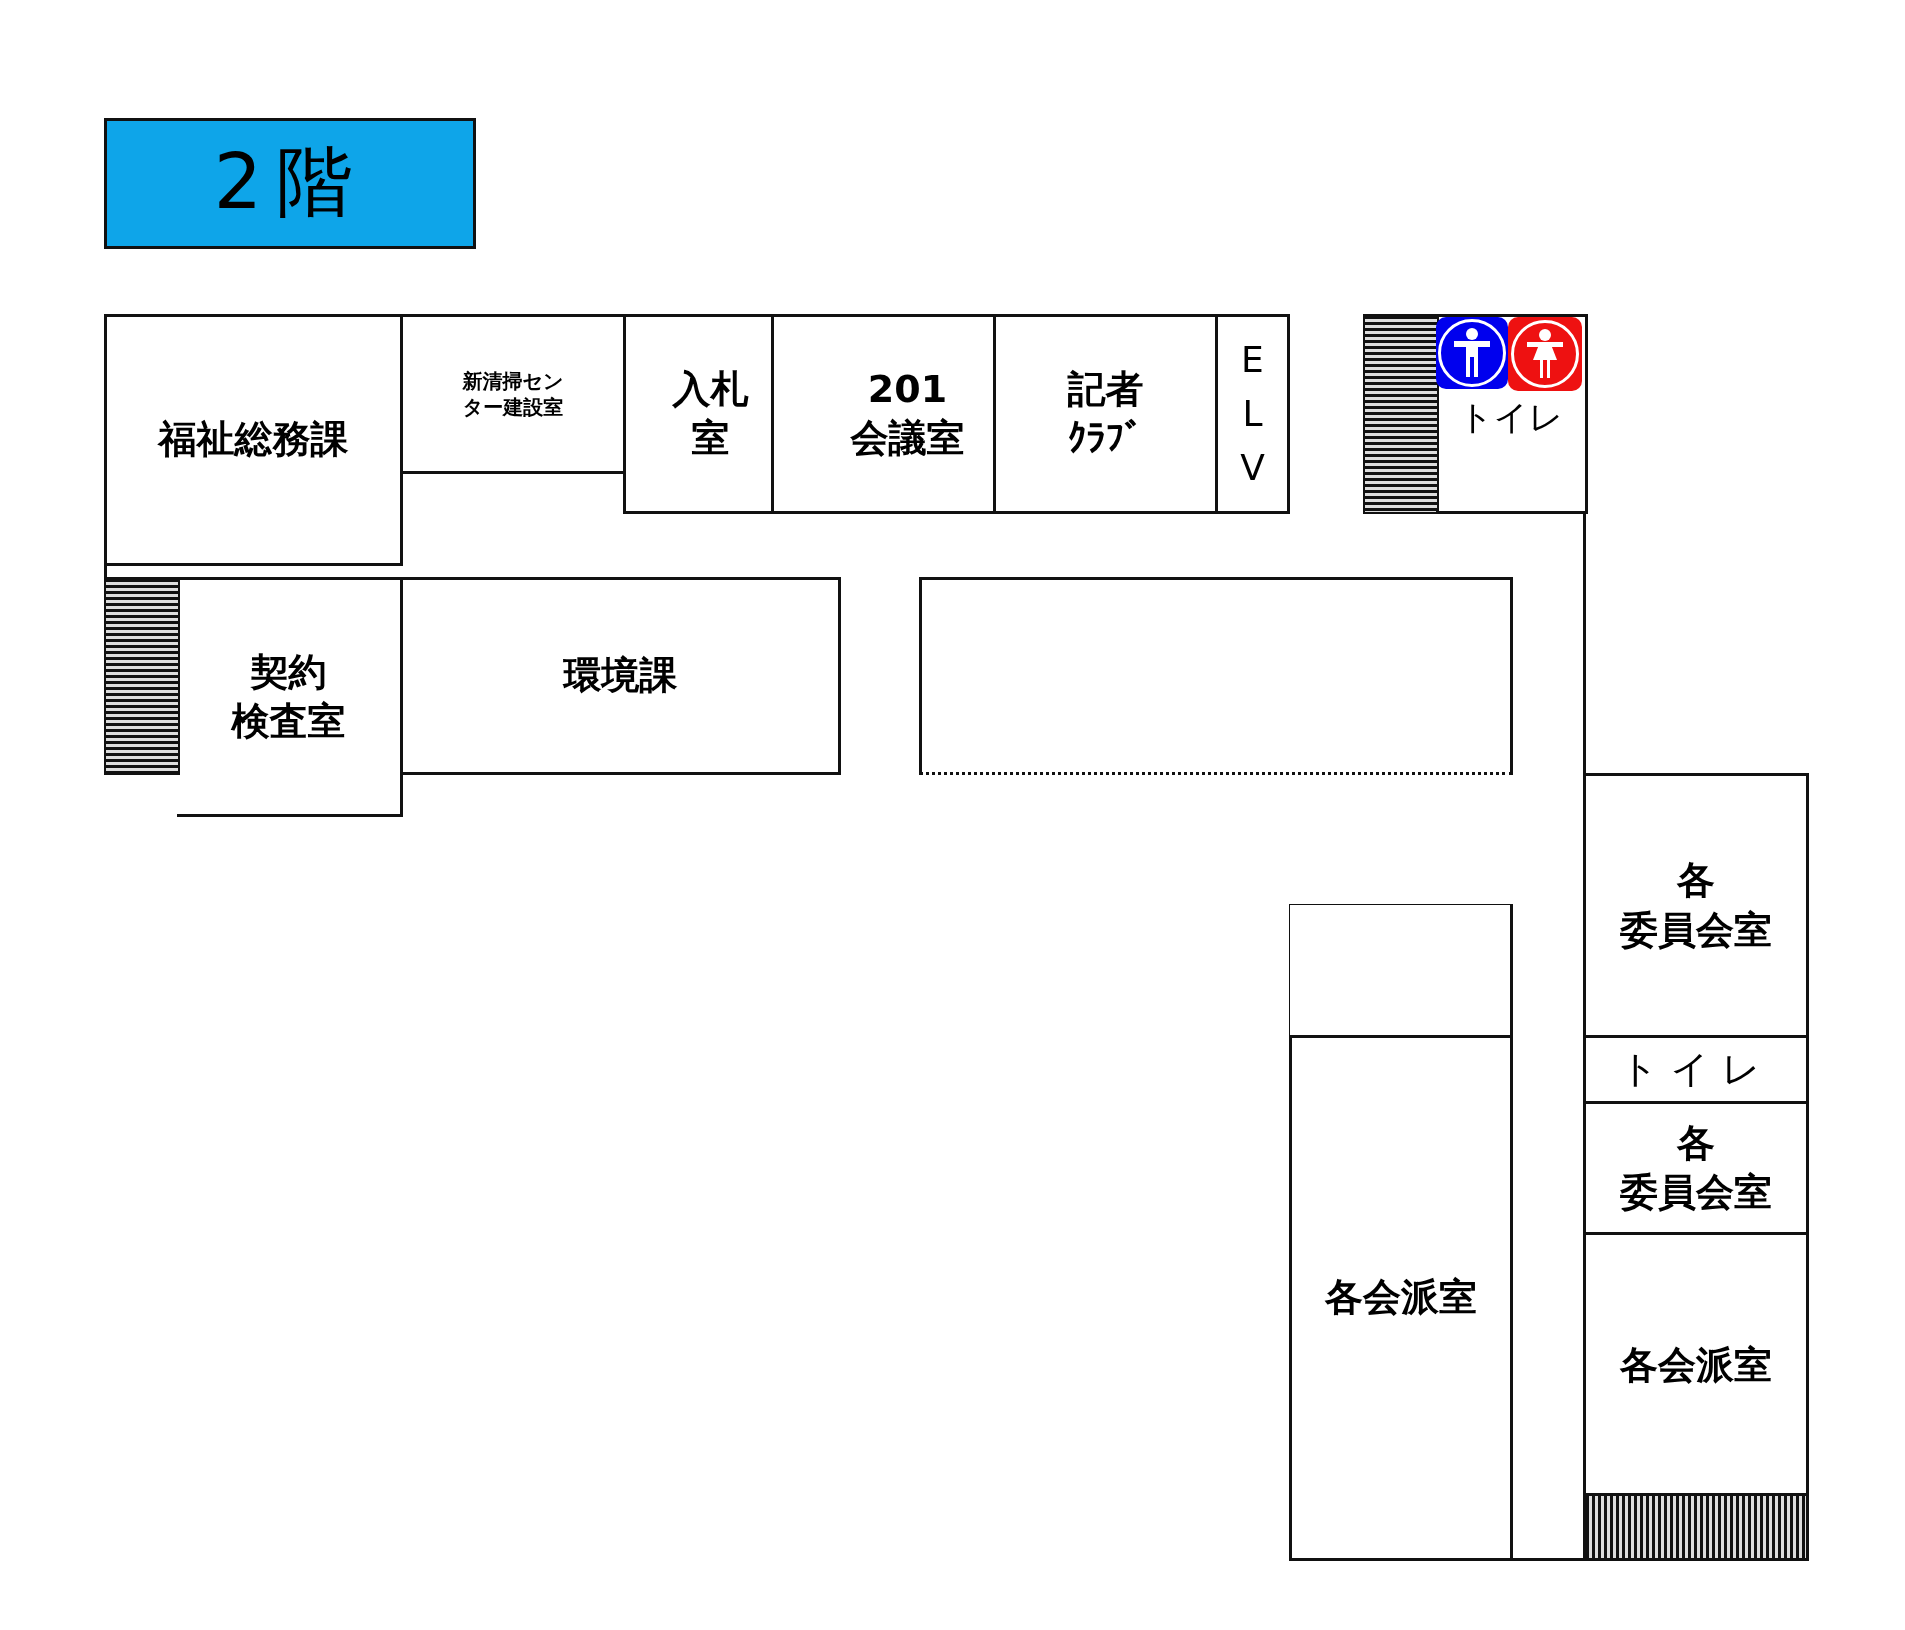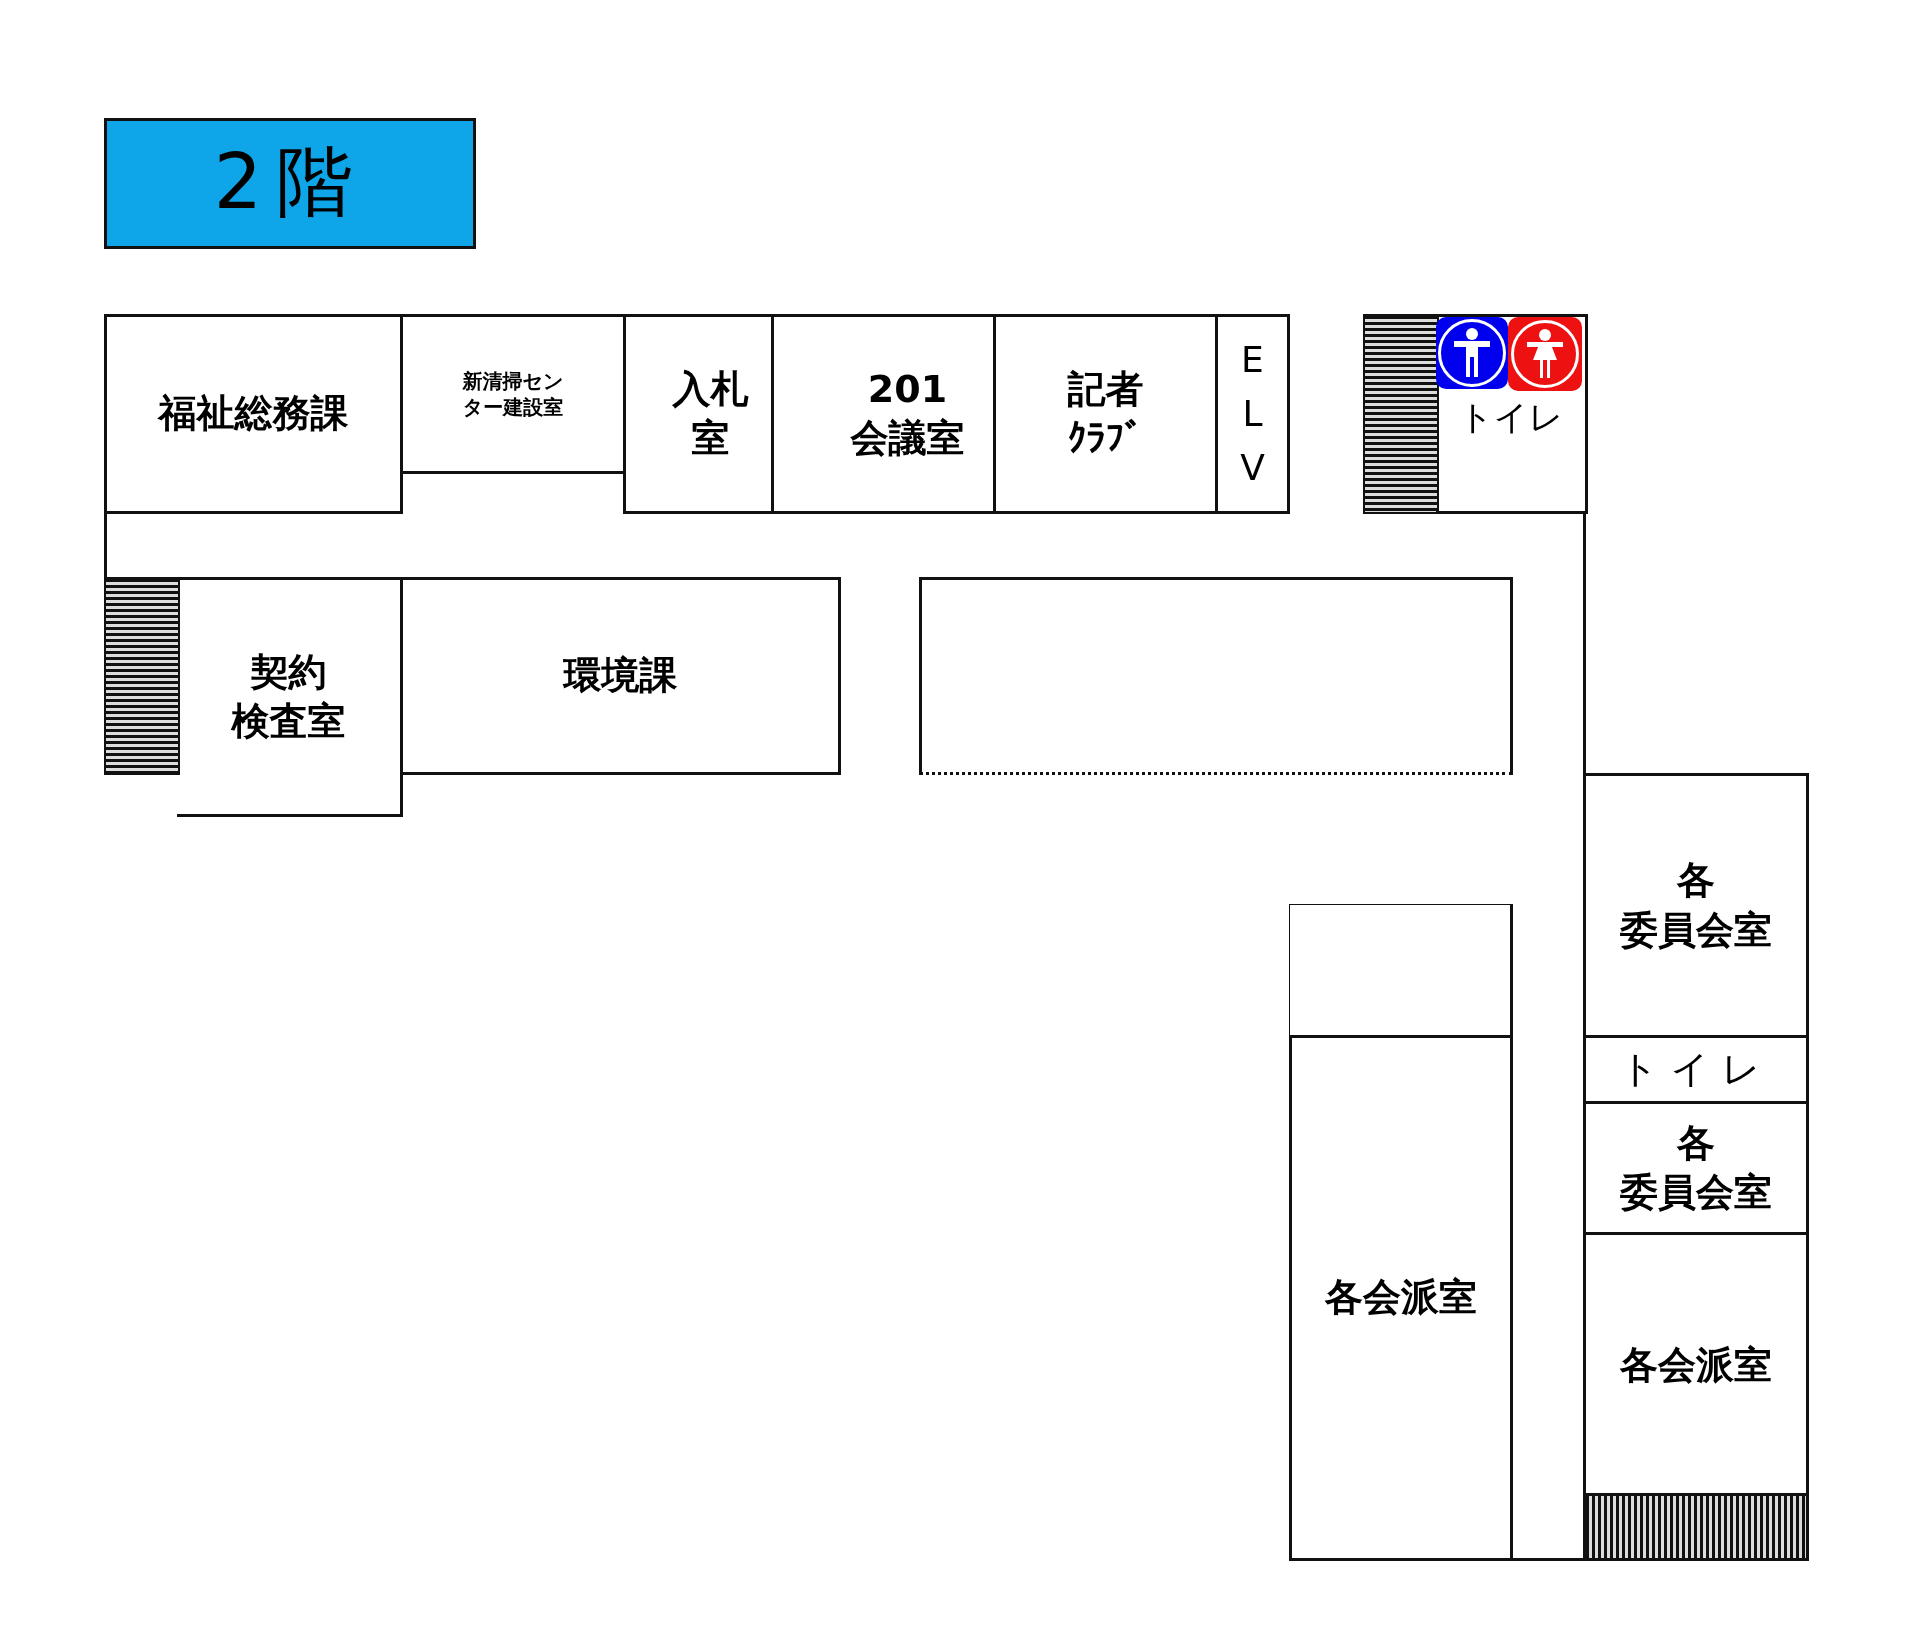--- a/index.html
+++ b/index.html
@@ -12,21 +12,21 @@
   .stairs-v{background:repeating-linear-gradient(to right,#111 0,#111 3px,#ddd 3px,#ddd 6px);border:3px solid #111;}
   .line{background:#111;}
   .wc-icon{border-radius:10px;display:flex;align-items:center;justify-content:center;}
   .wc-icon .ring{width:62px;height:62px;border:3px solid #fff;border-radius:50%;display:flex;align-items:center;justify-content:center;}
 </style>
 </head>
 <body>
 
 <div class="abs title-box">2階</div>
 
-<div class="abs room" style="left:104px;top:314px;width:299px;height:200px;"><span>福祉総務課</span></div>
+<div class="abs room" style="left:104px;top:314px;width:299px;height:252px;"><span>福祉総務課</span></div>
 <div class="abs room" style="left:400px;top:314px;width:226px;height:160px;font-size:20px;"><span>新清掃セン
 ター建設室</span></div>
 <div class="abs room" style="left:623px;top:314px;width:151px;height:200px;padding-left:24px;"><span>入札
 室</span></div>
 <div class="abs room" style="left:771px;top:314px;width:225px;height:200px;padding-left:48px;"><span>201
 会議室</span></div>
 <div class="abs room" style="left:993px;top:314px;width:225px;height:200px;"><span>記者
 ｸﾗﾌﾞ</span></div>
 <div class="abs room" style="left:1215px;top:314px;width:75px;height:200px;font-weight:normal;font-size:36px;line-height:1.5;"><span>E
 L

